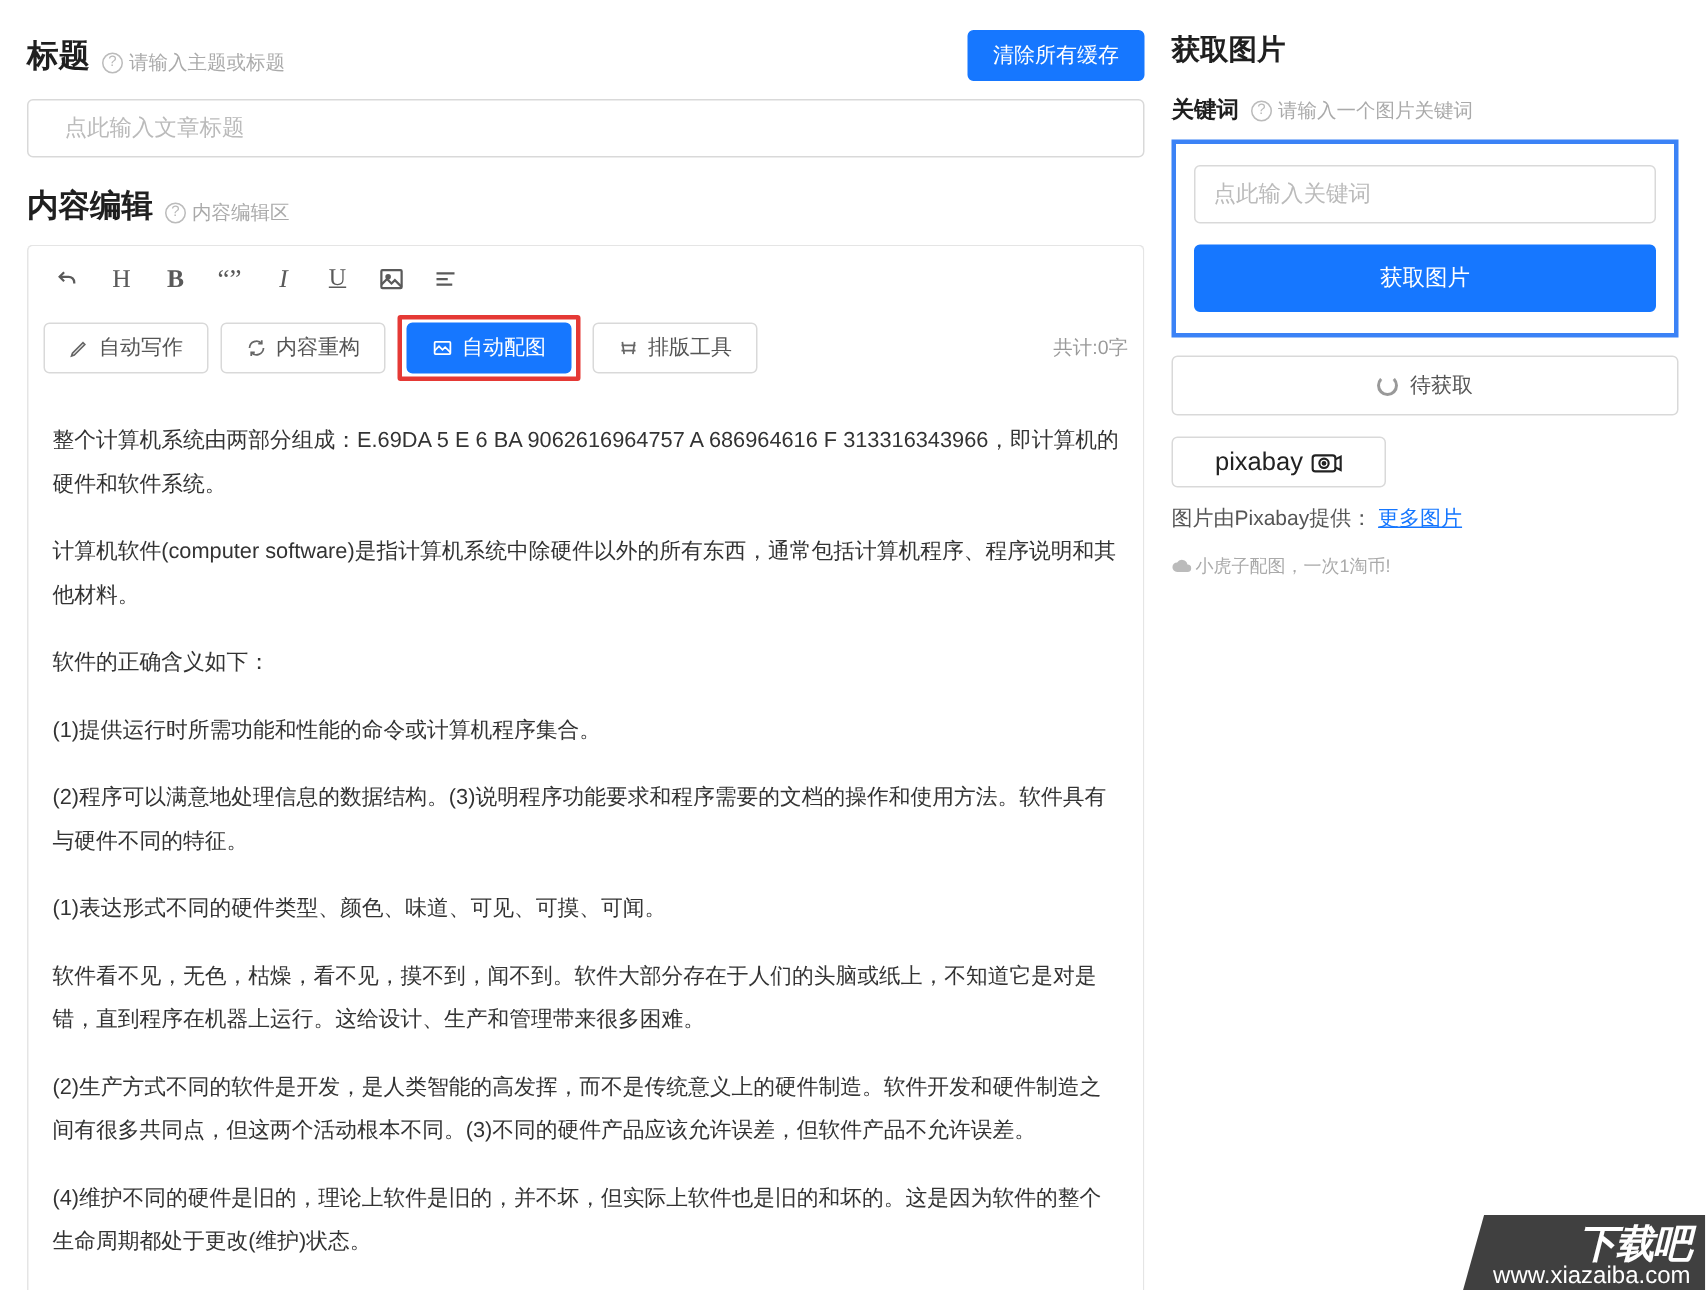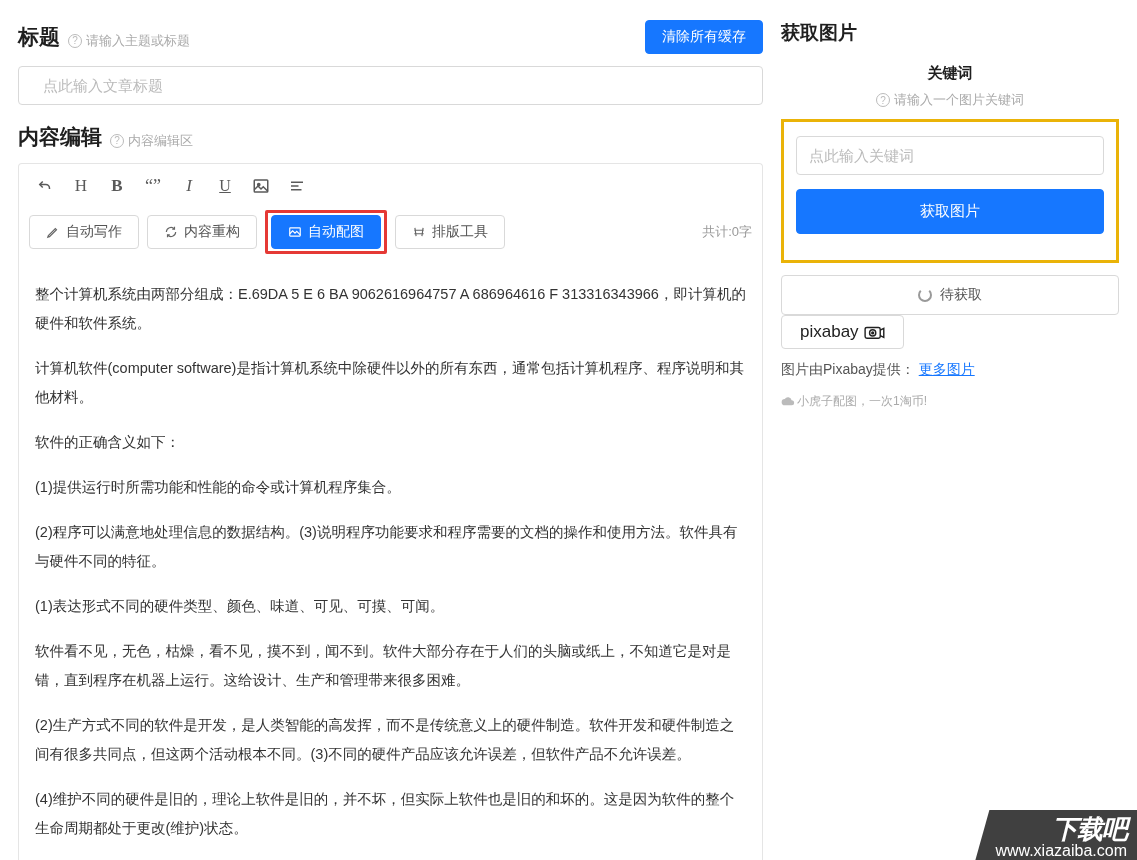--- a/index.html
+++ b/index.html
@@ -45,43 +45,44 @@
     .highlight-red { border: 3px solid #e53935; padding: 2px 3px; border-radius: 2px; display: inline-flex; }
     .word-count { margin-left: auto; color: #999; font-size: 13px; }
     
     .editor-body {
       border: 1px solid #e5e5e5; border-top: none; border-radius: 0 0 4px 4px;
       padding: 18px 16px; min-height: 540px; line-height: 2; color: #333; font-size: 14.5px;
     }
     .editor-body p { margin-bottom: 16px; }
     
     .right-section-title { font-size: 19px; font-weight: 600; color: #1f1f1f; margin-bottom: 18px; }
-    .right-subtitle-row { display: flex; align-items: center; gap: 8px; margin-bottom: 10px; flex-direction: column; }
+    .right-subtitle-row { display: flex; align-items: center; gap: 8px; margin-bottom: 10px; }
     .right-sub { font-size: 15px; font-weight: 600; color: #1f1f1f; }
     
     .keyword-box {
-      border: 3px solid #eab308; padding: 14px 12px 26px 12px; margin-bottom: 12px;
+      border: 3px solid #3b82f6; padding: 14px 12px 14px 12px; margin-bottom: 12px;
     }
     .keyword-input {
       width: 100%; padding: 10px 12px; border: 1px solid #d9d9d9; border-radius: 4px;
       font-size: 15px; outline: none; margin-bottom: 14px;
     }
     .keyword-input::placeholder { color: #bbb; }
     .fetch-btn {
       width: 100%; text-align: center; display: block; padding: 12px; font-size: 15px;
     }
     
     .pending-box {
       border: 1px solid #d9d9d9; border-radius: 4px; padding: 10px; text-align: center;
       color: #555; display: flex; align-items: center; justify-content: center; gap: 8px;
+      margin-bottom: 14px;
     }
     .spinner { width: 14px; height: 14px; border: 2px solid #999; border-radius: 50%; border-top-color: transparent; display: inline-block; }
     
     .pixabay-logo {
-      border: 1px solid #d9d9d9; border-radius: 4px; padding: 6px 18px; display: inline-flex;
+      border: 1px solid #d9d9d9; border-radius: 4px; padding: 6px 28px; display: inline-flex;
       align-items: center; gap: 4px; font-family: Arial, sans-serif; color: #222; font-size: 17px;
       margin-bottom: 12px;
     }
     .camera-icon { display: inline-flex; }
     
     .provided-by { color: #555; font-size: 14px; margin-bottom: 14px; }
     .provided-by a { color: #1677ff; text-decoration: underline; }
     
     .footer-note { color: #aaa; font-size: 12px; display: flex; align-items: center; gap: 1px; }
     

